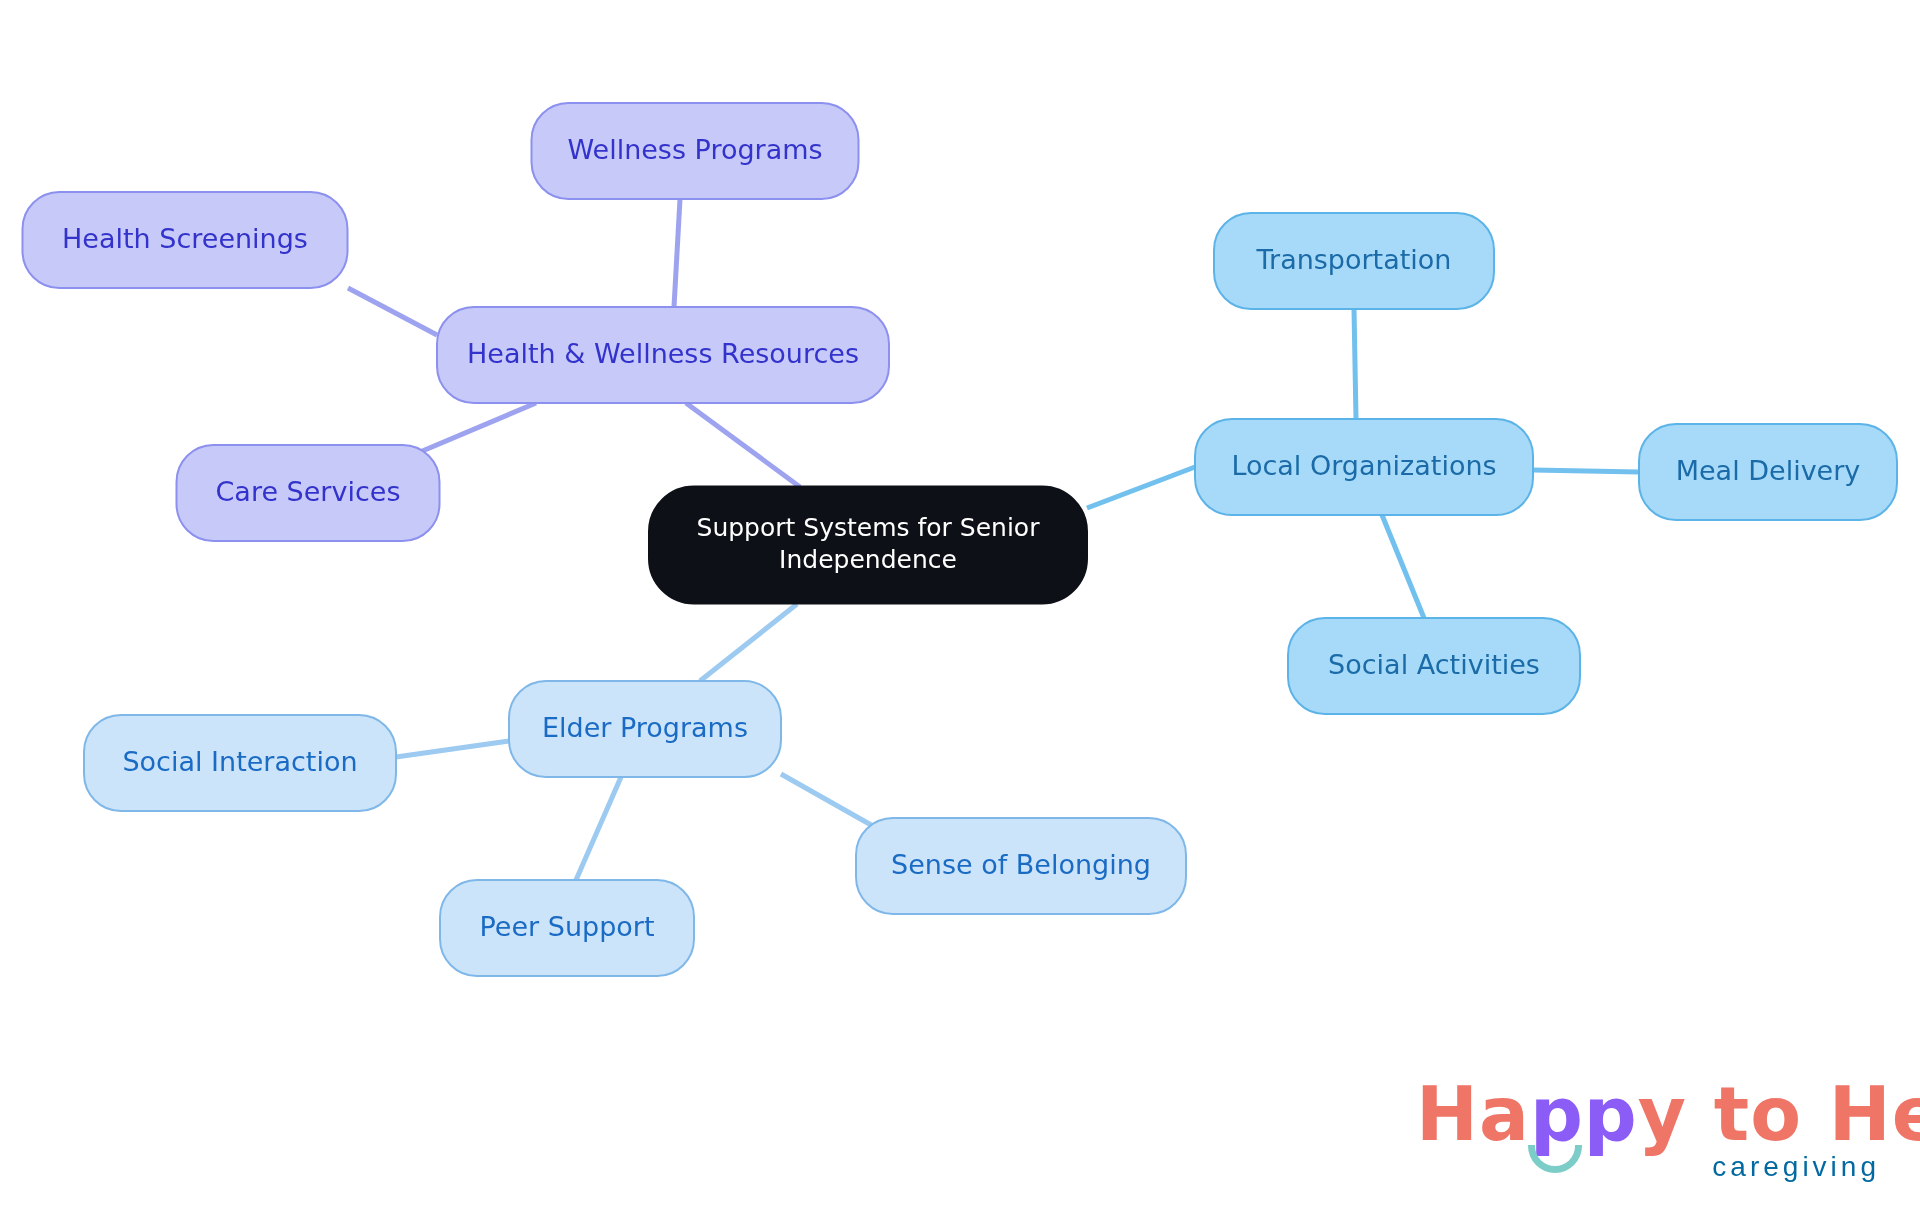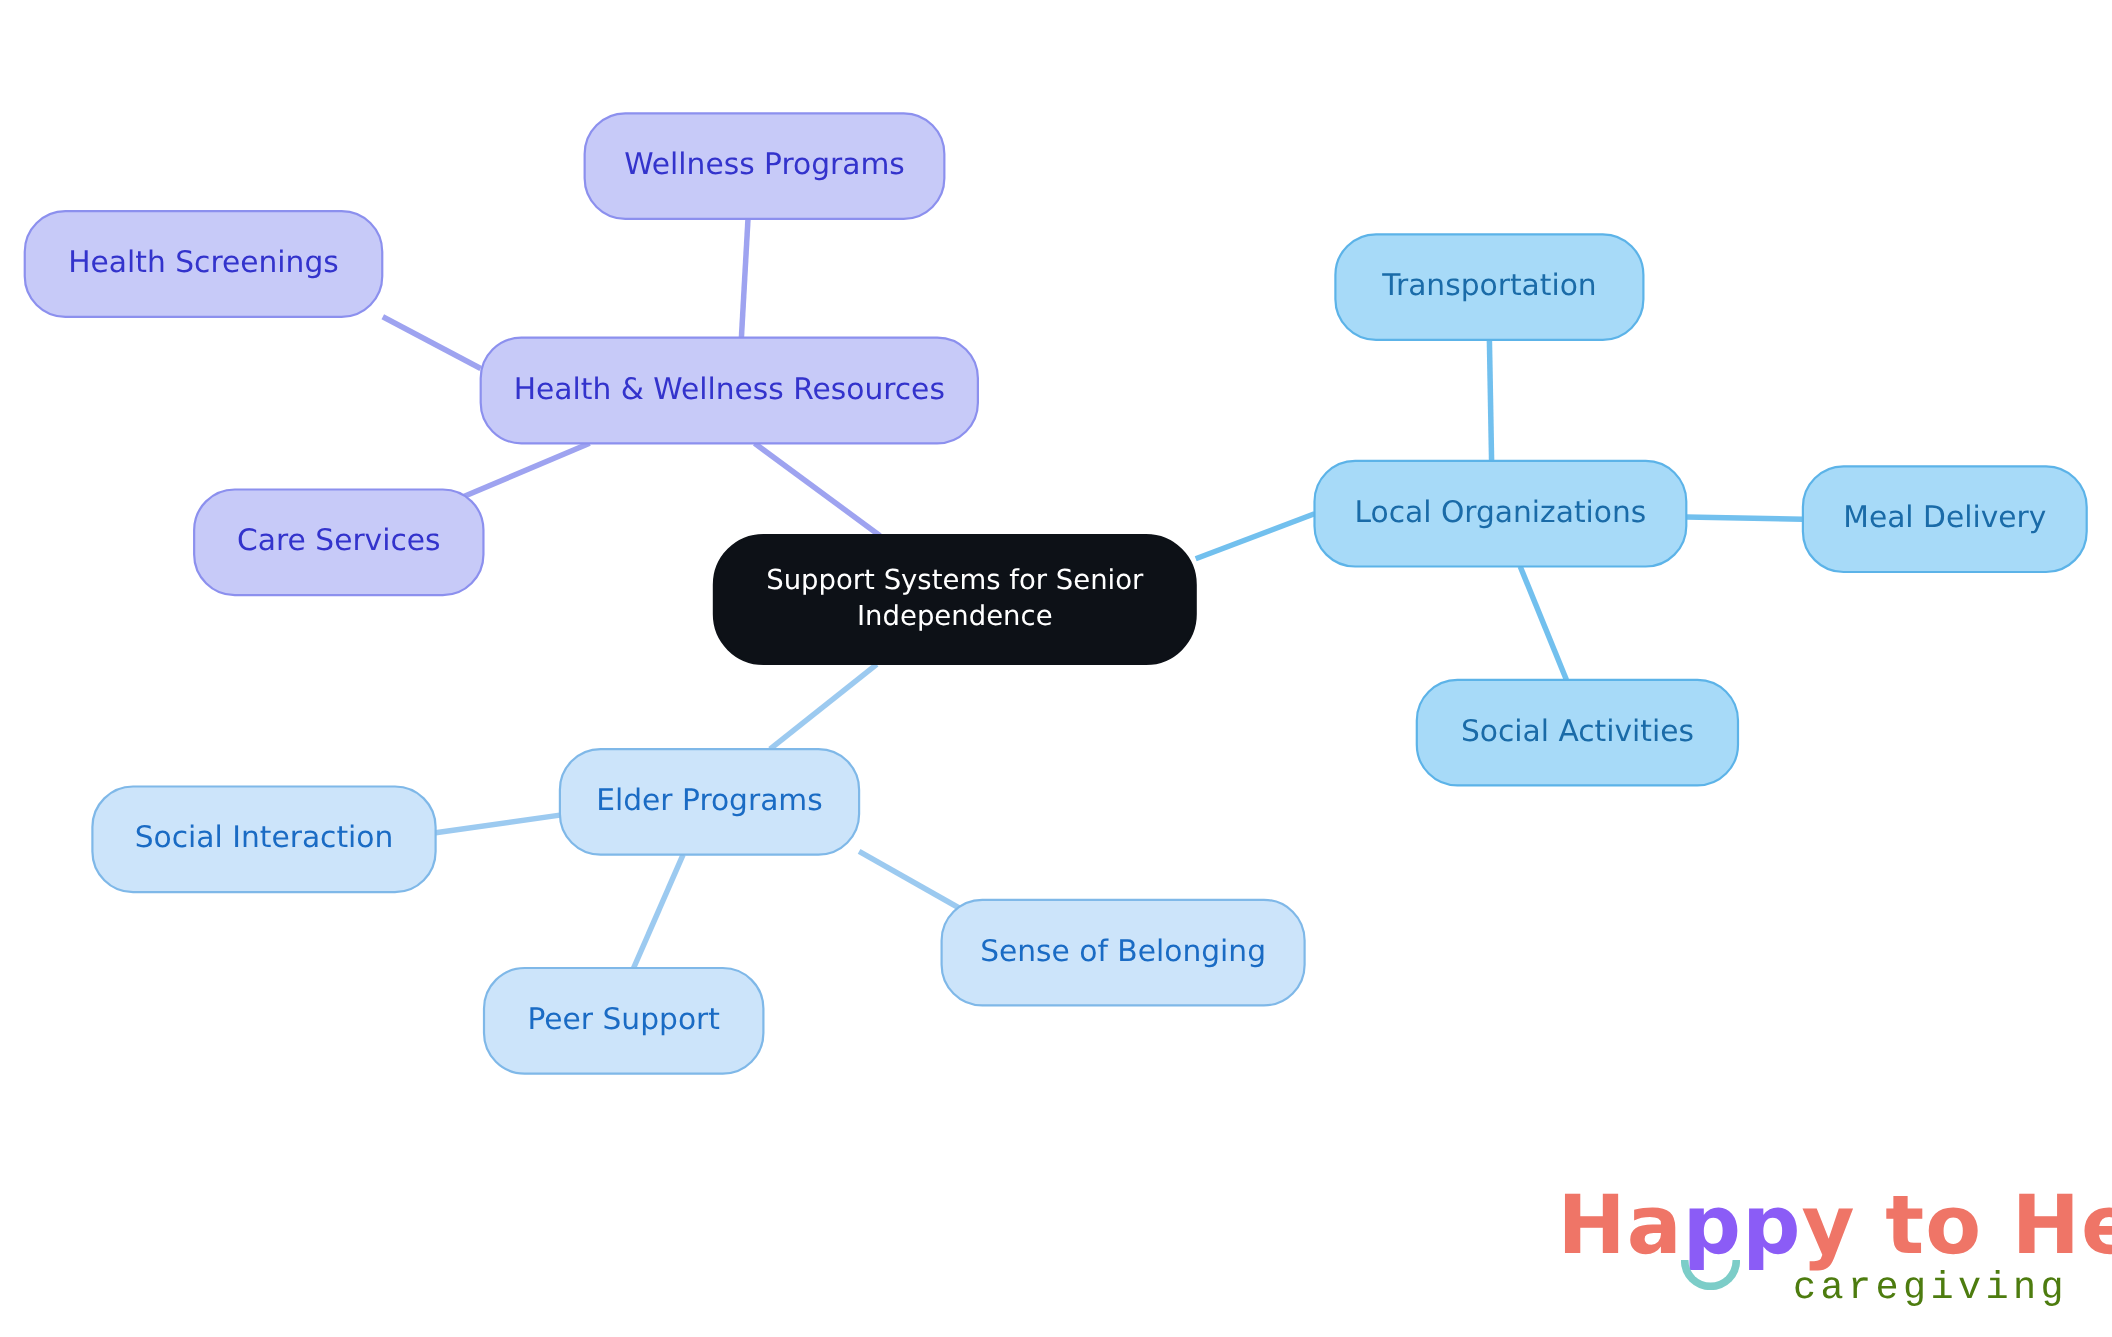--- a/index.html
+++ b/index.html
@@ -64,24 +64,24 @@
     border: 7px solid #7ccdc8;
     border-top: none;
     border-bottom-left-radius: 30px;
     border-bottom-right-radius: 30px;
     box-sizing: border-box;
   }
   .logo-tagline {
     position: absolute;
     right: 6px;
     top: 74px;
-    font-family: Liberation Mono, monospace;
-    font-size: 35px;
+    font-family: Liberation Sans, sans-serif;
+    font-size: 28px;
     letter-spacing: 4px;
-    color: #4d7c0f;
+    color: #0369a1;
     white-space: nowrap;
   }
 </style>
 </head>
 <body>
 
 <svg id="mindmap-canvas" viewBox="0 0 1920 1215">
   <g id="edges-layer">
       <line x1="800" y1="487" x2="686" y2="403" stroke="#9ea3f0" stroke-width="5" class="edge-line"></line>
       <line x1="437" y1="335" x2="348" y2="288" stroke="#9ea3f0" stroke-width="5" class="edge-line"></line>

